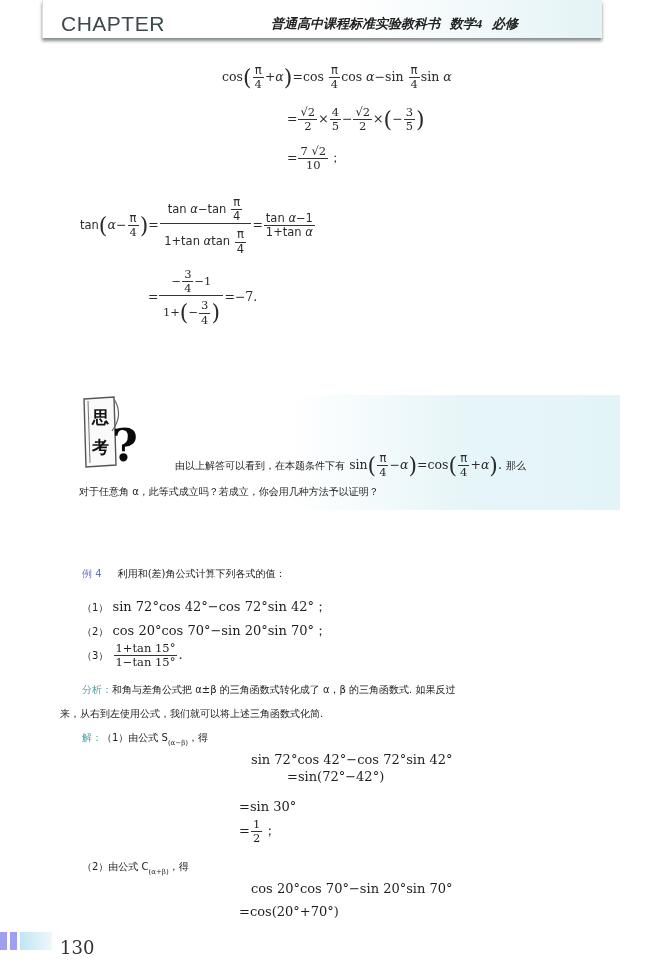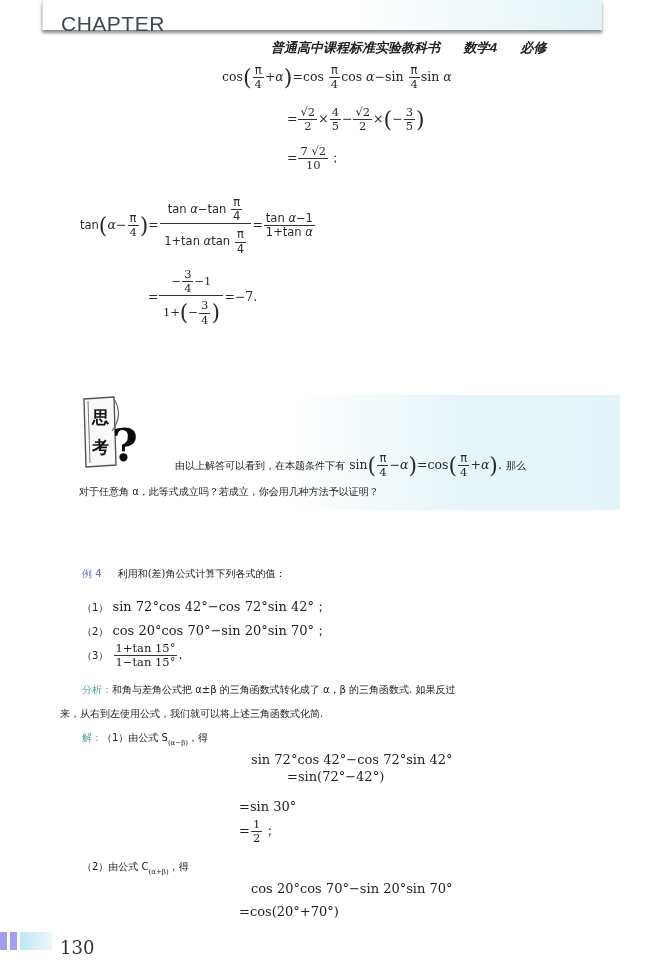--- a/index.html
+++ b/index.html
@@ -1,33 +1,33 @@
 <!DOCTYPE html>
 <html><head>
 <meta charset="utf-8">
 <style>
   * { box-sizing: border-box; margin: 0; padding: 0; }
   html, body { width: 650px; height: 980px; background: #ffffff; overflow: hidden; }
   body { position: relative; font-family: "DejaVu Serif", "Liberation Serif", serif; color: #1e1e1e; }
 
   .header {
-    position: absolute; left: 42px; top: 0; width: 560px; height: 30px;
+    position: absolute; left: 42px; top: 0; width: 560px; height: 38px;
     background: linear-gradient(90deg, #ffffff 0%, #ffffff 55%, #e4f3f6 100%);
     border-left: 1px solid #d8dcdc;
     box-shadow: 0 3px 3px rgba(40,50,50,0.55);
   }
   .chapter {
     position: absolute; left: 18px; top: 12px;
     font-family: "Liberation Sans", "DejaVu Sans", sans-serif;
     font-size: 21px; color: #3b4a4c; letter-spacing: 0.5px;
   }
   .book-title {
     position: absolute; left: 228px; top: 15px;
-    font-family: Liberation Mono, monospace; font-style: italic; font-weight: bold;
-    font-size: 13px; color: #222; white-space: pre; margin-top: 24px;
+    font-family: Liberation Serif, serif; font-style: italic; font-weight: bold;
+    font-size: 13px; color: #222; white-space: pre;
   }
 
   .math { position: absolute; font-size: 12.5px; white-space: nowrap; line-height: 1; color: #2a2a2a; }
   .math i { font-style: italic; }
   .frac { display: inline-flex; flex-direction: column; align-items: center; vertical-align: middle; margin: 0 1px; }
   .frac > span { padding: 0 2px; line-height: 1.15; font-size: 11.5px; }
   .frac > span.num { border-bottom: 1px solid #333; }
   .paren { font-size: 22px; font-weight: 300; vertical-align: middle; line-height: 1; }
   .sansmath { font-family: "DejaVu Sans", sans-serif; font-size: 11.5px; }
 

